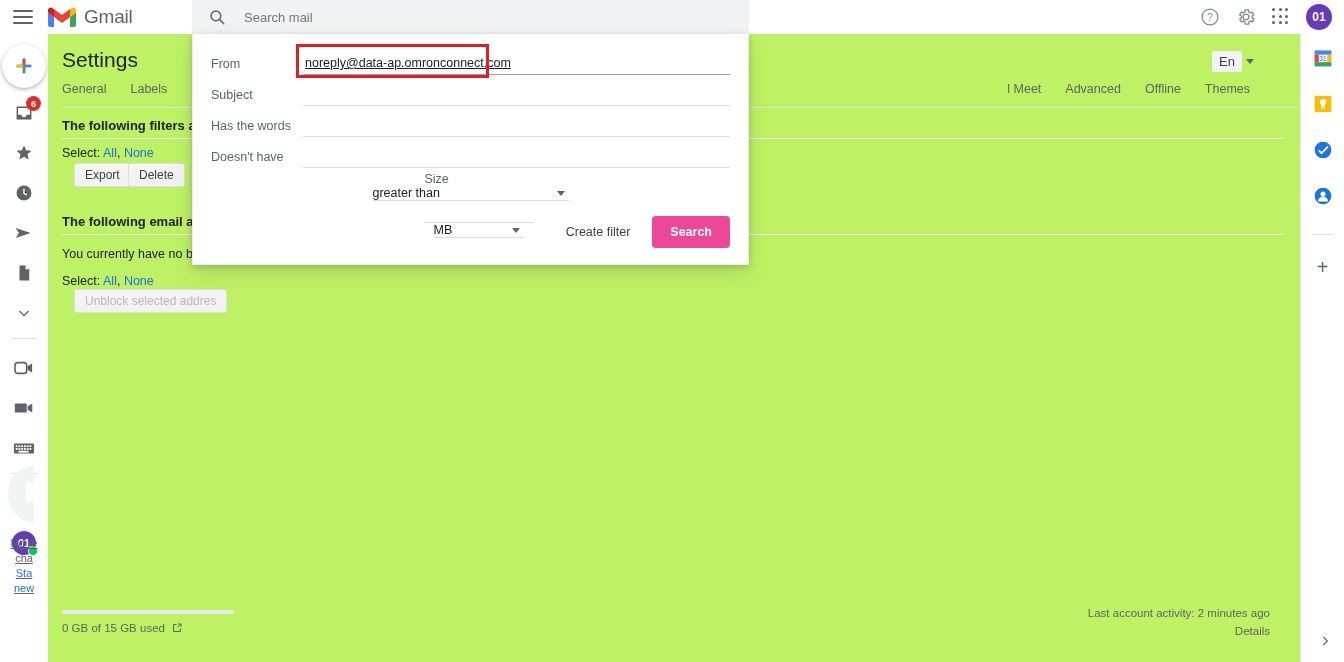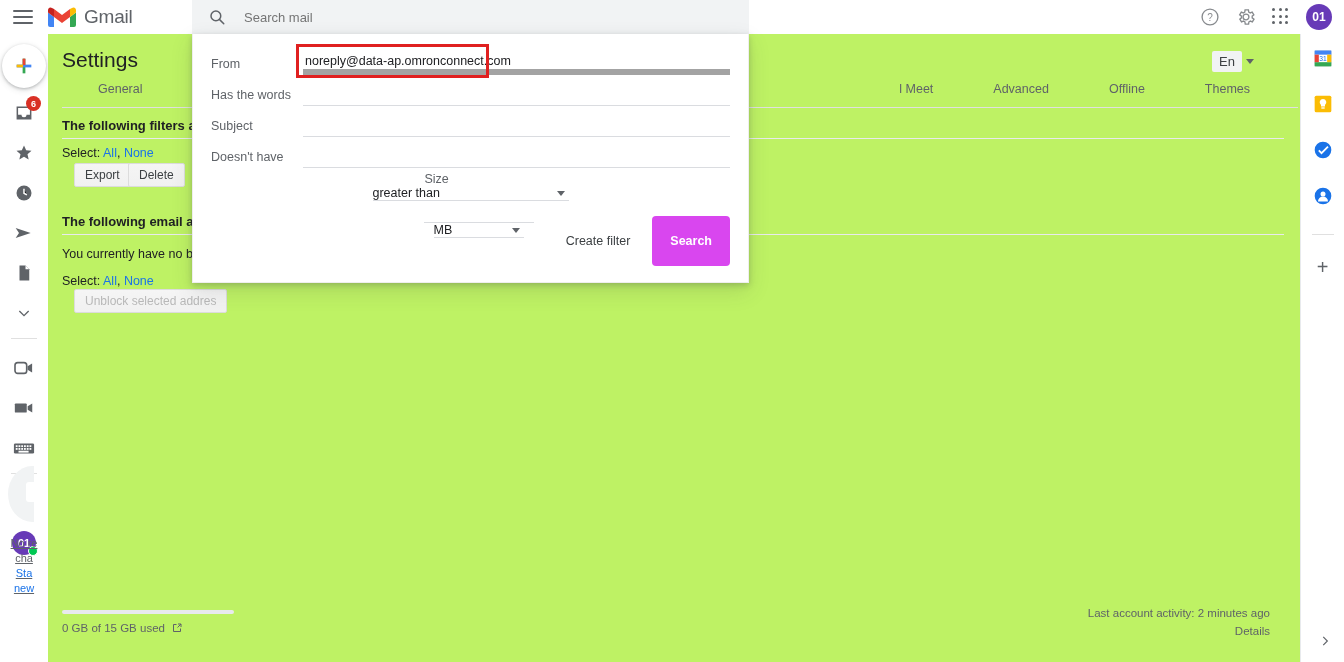--- a/index.html
+++ b/index.html
@@ -114,21 +114,21 @@
   .lang-box {
     background: #f1f3f4; border-radius: 2px; padding: 3px 7px;
     font-size: 13px; color: #3c4043;
   }
   .tabs {
     position: absolute; left: 14px; top: 48px; width: 1236px; height: 26px;
     border-bottom: 1px solid #e0e0e0;
     display: flex; align-items: flex-start; gap: 24px;
     font-size: 12.5px; color: #5f6368; white-space: nowrap;
   }
-  .tabs .tab { cursor: pointer; margin-left: 36px; }
+  .tabs .tab { cursor: pointer; }
   .sec-head {
     position: absolute; left: 14px; font-size: 13px; font-weight: bold; color: #202124;
   }
   .sec-rule { position: absolute; left: 14px; width: 1222px; height: 1px; background: #e8eaed; }
   .body-txt { position: absolute; left: 14px; font-size: 12.5px; color: #202124; }
   .lnk { color: #1a73e8; cursor: pointer; }
   .gbtn {
     position: absolute; font-size: 12px; color: #3c4043;
     background: linear-gradient(#f5f5f5,#f1f1f1);
     border: 1px solid #dcdcdc; border-radius: 2px; padding: 4px 10px; cursor: pointer;
@@ -179,21 +179,21 @@
     box-shadow: 0 2px 6px rgba(60,64,67,.25), 0 8px 20px rgba(60,64,67,.15);
     border: 1px solid #eee; border-top: none;
   }
   .frow { display: flex; align-items: center; height: 31px; padding: 0 18px; }
   .flabel { width: 92px; font-size: 12.5px; color: #5f6368; flex: none; }
   .finput {
     flex: 1; height: 22px; border: none; border-bottom: 1px solid #dadce0;
     font-size: 12.5px; color: #202124; outline: none; background: transparent;
     font-family: "Liberation Sans", sans-serif; padding: 0 2px;
   }
-  .finput.active { border-bottom: 6px solid #a3a3a3; }
+  .finput.active { border-bottom: 1px solid #a3a3a3; text-decoration: underline; }
   .redbox {
     position: absolute; left: 296px; top: 44px; width: 193px; height: 34px;
     border: 3px solid #e02020; z-index: 60; pointer-events: none;
   }
   .selrow { display: flex; align-items: center; height: 34px; padding: 0 18px; gap: 0; flex-direction: column; }
   .sel {
     display: flex; align-items: center; justify-content: space-between;
     border-bottom: 1px solid #dadce0; font-size: 12.5px; color: #202124;
     height: 22px; cursor: pointer; padding-right: 4px;
   }
@@ -206,22 +206,22 @@
     width: 13px; height: 13px; border: 2px solid #5f6368; border-radius: 1px;
     background: #fff; cursor: pointer; flex: none;
   }
   .chklbl { font-size: 12.5px; color: #202124; margin-right: 24px; cursor: pointer; }
   .btnrow {
     display: flex; align-items: center; justify-content: flex-end;
     gap: 22px; padding: 10px 18px 0;
   }
   .txtbtn { font-size: 12.5px; color: #3c4043; cursor: pointer; }
   .bluebtn {
-    background: #d946ef; color: #fff; font-size: 12.5px; font-weight: bold;
-    border: none; border-radius: 4px; padding: 18px 18px; cursor: pointer;
+    background: #ec4899; color: #fff; font-size: 12.5px; font-weight: bold;
+    border: none; border-radius: 4px; padding: 9px 18px; cursor: pointer;
     font-family: "Liberation Sans", sans-serif;
   }
   .ghost-txt { position: absolute; font-size: 12.5px; color: #1a73e8; }
 </style>
 </head>
 <body>
 
 <div class="app">
 
   <div class="topbar">
@@ -472,26 +472,26 @@
 
     <div class="adv-panel">
 
       <div class="frow">
         <span class="flabel">From</span>
         <input class="finput active" value="noreply@data-ap.omronconnect.com" style="">
       </div>
 
 
       <div class="frow">
+        <span class="flabel">Subject</span>
+        <input class="finput" value="" style="">
+      </div>
+
+      <div class="frow">
         <span class="flabel">Has the words</span>
-        <input class="finput" value="" style="">
-      </div>
-
-      <div class="frow">
-        <span class="flabel">Subject</span>
         <input class="finput" value="" style="">
       </div>
 
       <div class="frow">
         <span class="flabel">Doesn't have</span>
         <input class="finput" value="" style="">
       </div>
 
       <div class="selrow">
         <span class="flabel">Size</span>

